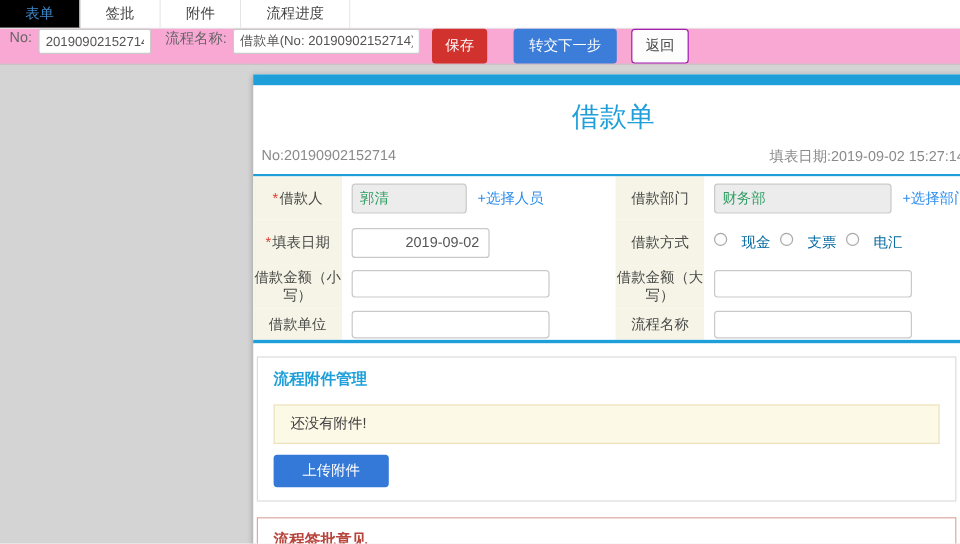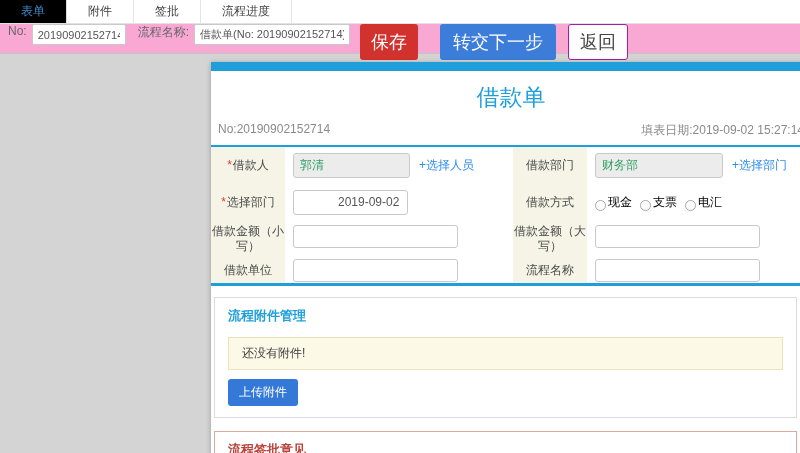--- a/index.html
+++ b/index.html
@@ -23,21 +23,21 @@
     height:30px; display:flex; align-items:flex-start; background:#f9a8d4;
     border-bottom:1px solid #c3c3c3; padding:0 8px;
   }
   .tlabel { color:#666; margin-right:5px; white-space:nowrap; }
   .tinput {
     height:21px; border:1px solid #c9c9c9; border-radius:2px; background:#fff;
     font-size:11px; color:#555; padding:0 5px; font-family:inherit;
   }
   .no-inp { width:94px; margin-right:12px; }
   .flow-inp { width:156px; }
-  .btn { border:none; border-radius:3px; font-size:18px; cursor:pointer; font-family:inherit; white-space:nowrap; }
+  .btn { border:none; border-radius:3px; font-size:12px; cursor:pointer; font-family:inherit; white-space:nowrap; }
   .btn-save { background:#d2322d; color:#fff; padding:6px 11px; margin-left:10px; }
   .btn-next { background:#3b7dd8; color:#fff; padding:6px 13px; margin-left:22px; }
   .btn-back { background:#fdfdfd; color:#444; border:1px solid #a21caf; padding:5px 11px; margin-left:12px; }
   
   .panel {
     position:absolute; left:211px; top:62px; width:600px; height:430px;
     background:#fff; box-shadow:0 1px 5px rgba(0,0,0,.28);
   }
   .topbar { height:9px; background:#1e9fda; }
   .doc-title { text-align:center; color:#1e9fda; font-size:23px; padding:11px 0 9px; }
@@ -47,46 +47,46 @@
   .frow { display:grid; grid-template-columns:74px 228px 74px 1fr; }
   .cell { display:flex; align-items:center; }
   .lab { background:#f5f4e6; justify-content:center; text-align:center; color:#4a4a4a;
          font-size:12px; line-height:15px; padding:2px 1px; }
   .fld { padding-left:8px; background:#fff; }
   .req { color:#e03b2f; margin-right:1px; }
   .inp { height:25px; border:1px solid #c9c9c9; border-radius:3px; background:#fff;
          font-size:12px; color:#555; padding:0 6px; font-family:inherit; }
   .inp.ro { background:#ececec; color:#2f9e63; }
   .inp.small { height:23px; }
-  .w118{width:117px;} .w115{width:115px;padding-left:44px;} .w128{width:128px;} .w165{width:165px;}
+  .w118{width:96px;} .w115{width:115px;padding-left:44px;} .w128{width:148px;} .w165{width:165px;}
   .lnk { color:#2e8ded; text-decoration:none; margin-left:9px; font-size:12px; cursor:pointer; white-space:nowrap; }
   .radio-group { display:flex; align-items:center; gap:8px; }
-  .radio-opt { display:flex; align-items:flex-end; gap:2px; color:#000000; cursor:pointer; }
+  .radio-opt { display:flex; align-items:flex-start; gap:12px; color:#0369a1; cursor:pointer; }
   .radio-dot { width:11px; height:11px; border:1px solid #a9a9a9; border-radius:50%;
                background:#fdfdfd; display:inline-block; }
   .tbl-bottom { height:3px; background:#1e9fda; }
   
   .section { margin:11px 14px 0 3px; border:1px solid #dcdcdc; padding:9px 13px 11px; background:#fff; }
   .section.red { border-color:#dca9a1; margin-top:13px; padding-bottom:0; }
   .sec-head { font-size:13px; font-weight:bold; }
   .sec-head.blue { color:#1e9fda; }
   .sec-head.red-t { color:#b8443c; }
   .alert { margin-top:12px; background:#fdf9e7; border:1px solid #ece1bd; padding:7px 13px;
            color:#404040; font-size:12px; }
-  .btn-upload { margin-top:9px; background:#3579d8; color:#fff; padding:5px 11px;
+  .btn-upload { margin-top:9px; background:#3579d8; color:#fff; padding:5px 24px;
                 border:none; border-radius:3px; font-size:12px; cursor:pointer; }
 </style>
 </head>
 <body>
 
 <div class="chrome">
   <div class="tabbar">
     <div class="tab active">表单</div>
+    <div class="tab">签批</div>
     <div class="tab">附件</div>
-    <div class="tab">签批</div>
     <div class="tab">流程进度</div>
     <div class="filler"></div>
   </div>
   <div class="toolbar">
     <span class="tlabel">No:</span>
     <input class="tinput no-inp" value="20190902152714" style="">
     <span class="tlabel">流程名称:</span>
     <input class="tinput flow-inp" value="借款单(No: 20190902152714)郭清" style="">
     <button class="btn btn-save">保存</button>
     <button class="btn btn-next">转交下一步</button>
@@ -116,21 +116,21 @@
     </div>
     <div class="cell fld">
       <input class="inp ro w128" readonly="" value="财务部" style="">
       <a class="lnk">+选择部门</a>
     </div>
   </div>
 
   <div class="frow" style="height:38px">
     <div class="cell lab">
       <span class="req">*</span>
-        <span>选择部门</span>
+        <span>填表日期</span>
     </div>
     <div class="cell fld">
       <input class="inp w115" value="2019-09-02" style="">
     </div>
     <div class="cell lab">
       <span>借款方式</span>
     </div>
     <div class="cell fld">
       <div class="radio-group">
         <span class="radio-opt">

